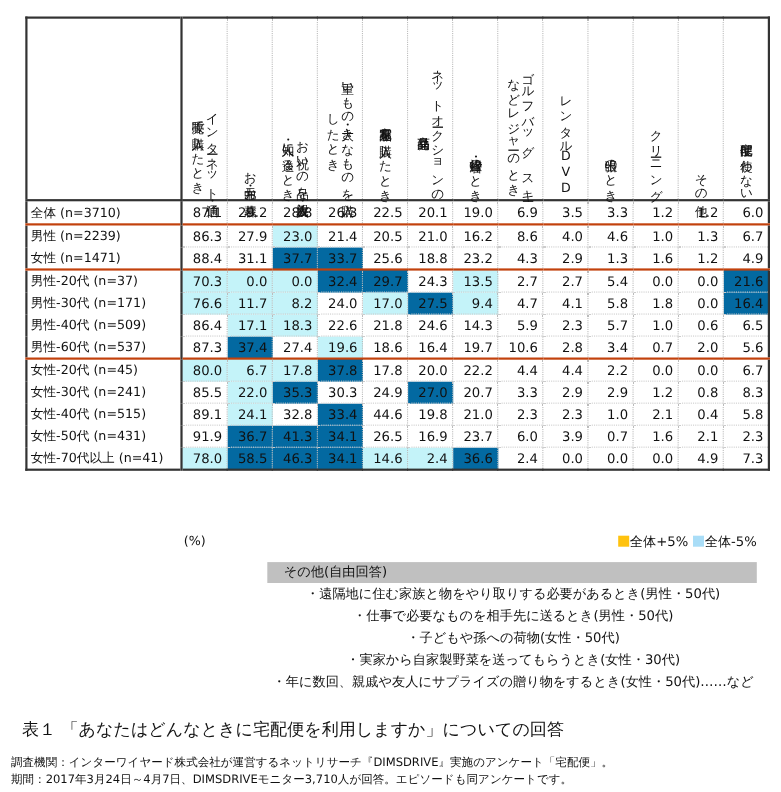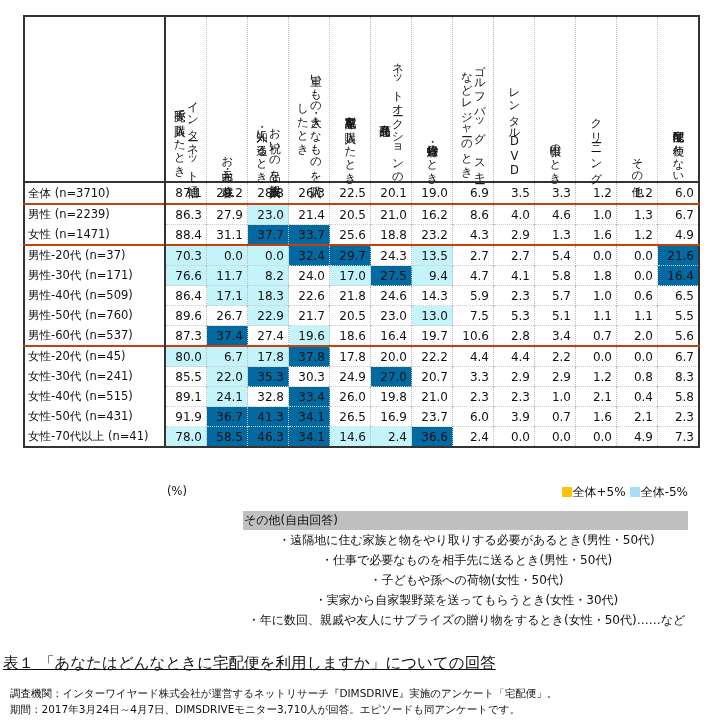--- a/index.html
+++ b/index.html
@@ -17,23 +17,23 @@
   #tbl td.val { text-align:right; padding-right:4px; border-left:1px dotted #bbb;
                 border-top:1px dotted #ccc; font-size:12px; height:19px; }
   #tbl tr.sep td { border-top:2px solid #c2410c; }
   #tbl tr.first td { height:20px; }
   .hi { background:#0369a1; }
   .lo { background:#C4F3F9; }
   #pct { position:absolute; left:167px; top:484px; font-size:11.5px; }
   #legend { position:absolute; right:22px; top:484px; font-size:12px; display:flex; gap:4px; align-items:flex-start; }
   .sw { display:inline-block; width:10px; height:10px; margin-right:1px; vertical-align:-1px; }
   #other { position:absolute; left:243px; top:511px; width:445px; }
-  #other .head { background:#C0C0C0; font-size:12px; padding:2px 1px; height:15px; line-height:15px; }
+  #other .head { background:#C0C0C0; font-size:12px; padding:2px 15px; height:15px; line-height:15px; }
   #other .item { font-size:12px; line-height:20px; padding-left:2px;text-align:center; }
-  #caption { position:absolute; left:3px; top:653px; font-size:15.5px; white-space:nowrap;text-decoration:underline; }
+  #caption { position:absolute; left:20px; top:653px; font-size:15.5px; white-space:nowrap; }
   #src { position:absolute; left:10px; top:685px; font-size:10.5px; line-height:16px; white-space:nowrap; }
 </style>
 </head>
 <body>
 
 <table id="tbl">
   <thead>
     <tr id="hdr-row">
       <th class="corner"></th>
     <th class="hcol">
@@ -173,36 +173,20 @@
         <td class="val">24.6</td>
         <td class="val">14.3</td>
         <td class="val">5.9</td>
         <td class="val">2.3</td>
         <td class="val">5.7</td>
         <td class="val">1.0</td>
         <td class="val">0.6</td>
         <td class="val">6.5</td>
       </tr>
       <tr>
-        <td class="lbl">男性-50代 (n=760)</td>
-        <td class="val">89.6</td>
-        <td class="val">26.7</td>
-        <td class="val lo">22.9</td>
-        <td class="val">21.7</td>
-        <td class="val">20.5</td>
-        <td class="val">23.0</td>
-        <td class="val lo">13.0</td>
-        <td class="val">7.5</td>
-        <td class="val">5.3</td>
-        <td class="val">5.1</td>
-        <td class="val">1.1</td>
-        <td class="val">1.1</td>
-        <td class="val">5.5</td>
-      </tr>
-      <tr>
         <td class="lbl">男性-60代 (n=537)</td>
         <td class="val">87.3</td>
         <td class="val hi">37.4</td>
         <td class="val">27.4</td>
         <td class="val lo">19.6</td>
         <td class="val">18.6</td>
         <td class="val">16.4</td>
         <td class="val">19.7</td>
         <td class="val">10.6</td>
         <td class="val">2.8</td>
@@ -242,21 +226,21 @@
         <td class="val">1.2</td>
         <td class="val">0.8</td>
         <td class="val">8.3</td>
       </tr>
       <tr>
         <td class="lbl">女性-40代 (n=515)</td>
         <td class="val">89.1</td>
         <td class="val lo">24.1</td>
         <td class="val">32.8</td>
         <td class="val hi">33.4</td>
-        <td class="val">26.0</td>
+        <td class="val">44.6</td>
         <td class="val">19.8</td>
         <td class="val">21.0</td>
         <td class="val">2.3</td>
         <td class="val">2.3</td>
         <td class="val">1.0</td>
         <td class="val">2.1</td>
         <td class="val">0.4</td>
         <td class="val">5.8</td>
       </tr>
       <tr>

